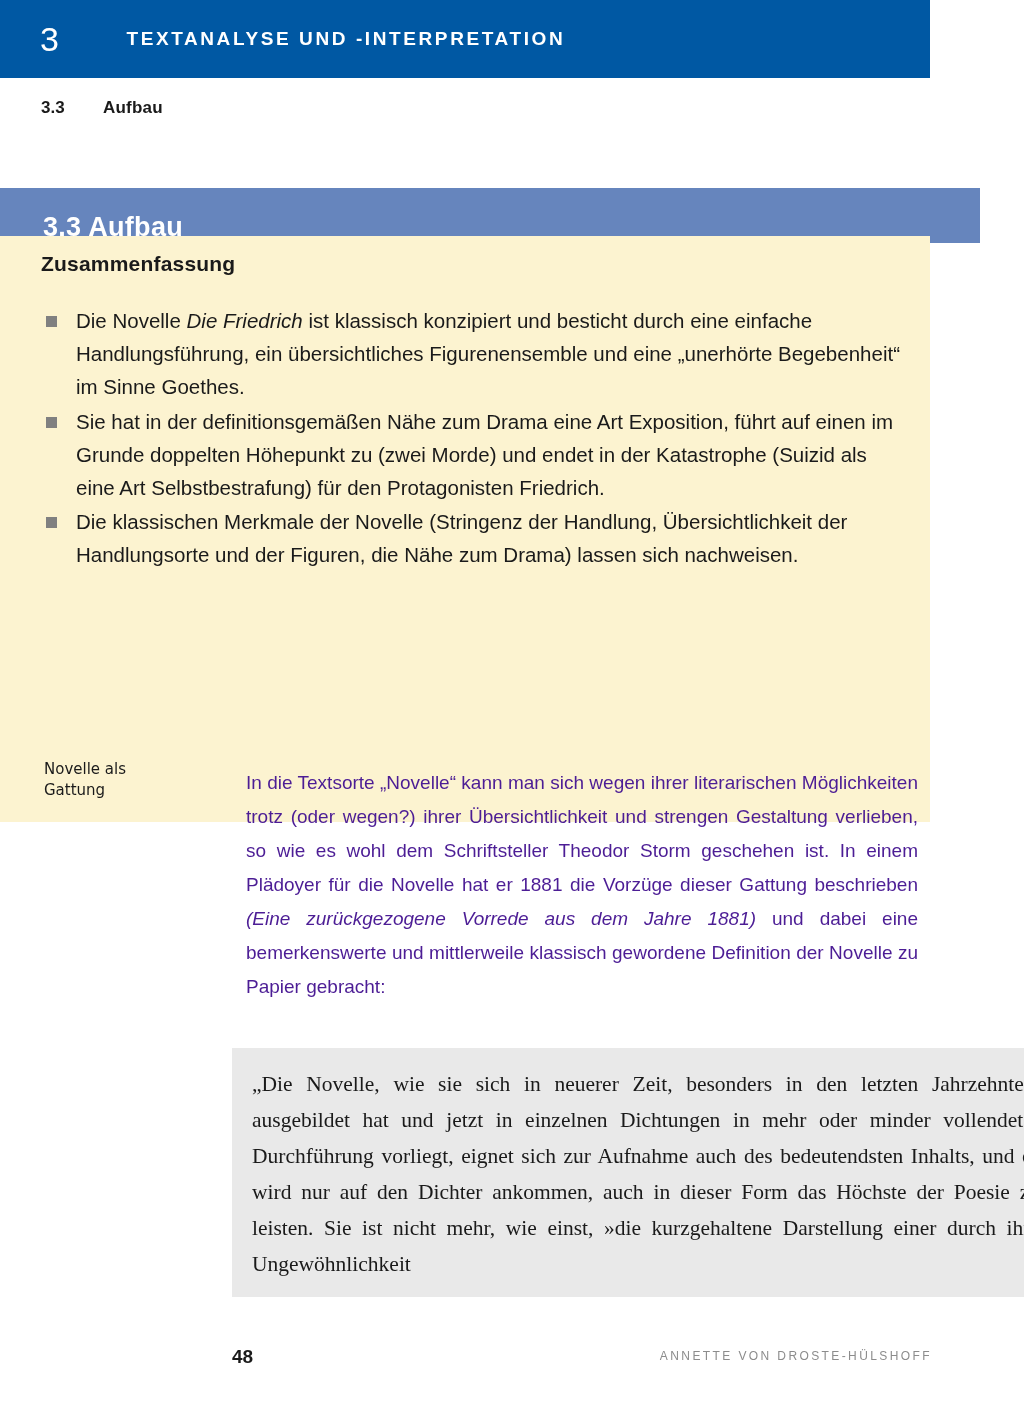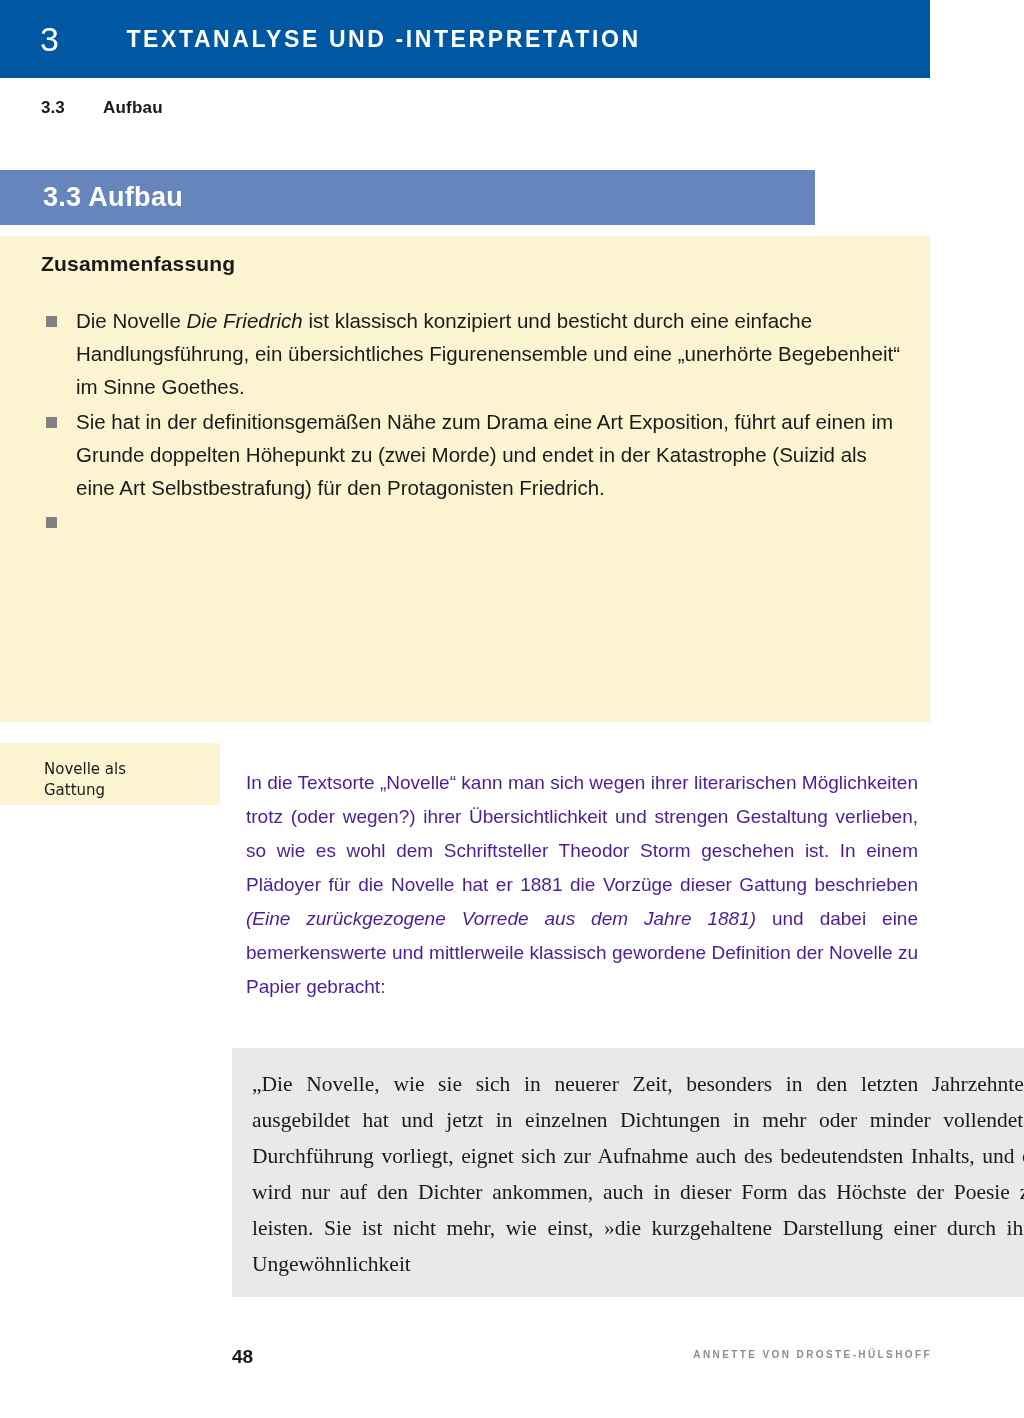--- a/index.html
+++ b/index.html
@@ -40,21 +40,21 @@
     font-family: "Liberation Sans", sans-serif;
     font-size: 34px;
     font-weight: 400;
     line-height: 1;
     margin-left: 40px;
     letter-spacing: 0.5px;
   }
   .chapter-title {
     color: #ffffff;
     font-family: "Liberation Sans", sans-serif;
-    font-size: 23px;
+    font-size: 19px;
     font-weight: 700;
     letter-spacing: 2.6px;
     margin-left: 67px;
     white-space: nowrap;
   }
 
   
   .breadcrumb {
     position: absolute;
     left: 41px;
@@ -66,43 +66,43 @@
     font-weight: 700;
     color: #1a1a1a;
   }
   .breadcrumb-num { width: 62px; }
   .breadcrumb-label { letter-spacing: 0.2px; }
 
   
   .section-band {
     position: absolute;
     left: 0;
-    top: 170px;
-    width: 815px;
+    top: 188px;
+    width: 980px;
     height: 55px;
     background: #6685bd;
     display: flex;
-    align-items: center;
+    align-items: flex-end;
   }
   .section-band-text {
     color: #ffffff;
     font-family: "Liberation Sans", sans-serif;
     font-size: 27px;
     font-weight: 700;
     margin-left: 43px;
     letter-spacing: 0.3px;
   }
 
   
   .summary-box {
     position: absolute;
     left: 0;
     top: 236px;
     width: 930px;
-    height: 486px;
+    height: 586px;
     background: #fcf3d0;
     box-sizing: border-box;
     padding: 16px 28px 10px 41px;
   }
   .summary-heading {
     font-family: "Liberation Sans", sans-serif;
     font-size: 21px;
     font-weight: 700;
     color: #1a1a1a;
     margin: 0 0 28px 0;
@@ -206,22 +206,22 @@
     font-family: "Liberation Sans", sans-serif;
     font-size: 19px;
     font-weight: 700;
     color: #1a1a1a;
   }
   .footer-title {
     position: absolute;
     right: 92px;
     top: 3px;
     font-family: "Liberation Sans", sans-serif;
-    font-size: 10px;
-    font-weight: 700;
+    font-size: 12px;
+    font-weight: 400;
     letter-spacing: 2.4px;
     color: #8c8c8c;
     white-space: nowrap;
   }
 </style>
 </head>
 <body>
 
 <div class="page">
 
@@ -242,21 +242,21 @@
   <div class="summary-box">
     <h2 class="summary-heading">Zusammenfassung</h2>
     <ul class="summary-list">
       <li class="summary-item">
         <span class="bullet-square"></span><span>Die Novelle </span><em>Die Friedrich</em><span> ist klassisch konzipiert und besticht durch eine einfache Handlungsführung, ein übersichtliches Figurenensemble und eine „unerhörte Begebenheit“ im Sinne Goethes.</span>
       </li>
       <li class="summary-item">
         <span class="bullet-square"></span><span>Sie hat in der definitionsgemäßen Nähe zum Drama eine Art Exposition, führt auf einen im Grunde doppelten Höhepunkt zu (zwei Morde) und endet in der Katastrophe (Suizid als eine Art Selbstbestrafung) für den Protagonisten Friedrich.</span>
       </li>
       <li class="summary-item">
-        <span class="bullet-square"></span>
+        <span class="bullet-square"></span><span>Die klassischen Merkmale der Novelle (Stringenz der Handlung, Übersichtlichkeit der Handlungsorte und der Figuren, die Nähe zum Drama) lassen sich nachweisen.</span>
       </li>
     </ul>
   </div>
 
   <div class="margin-note">
     <div class="margin-note-text">Novelle als
 Gattung</div>
   </div>
 
   <div class="body-col">

